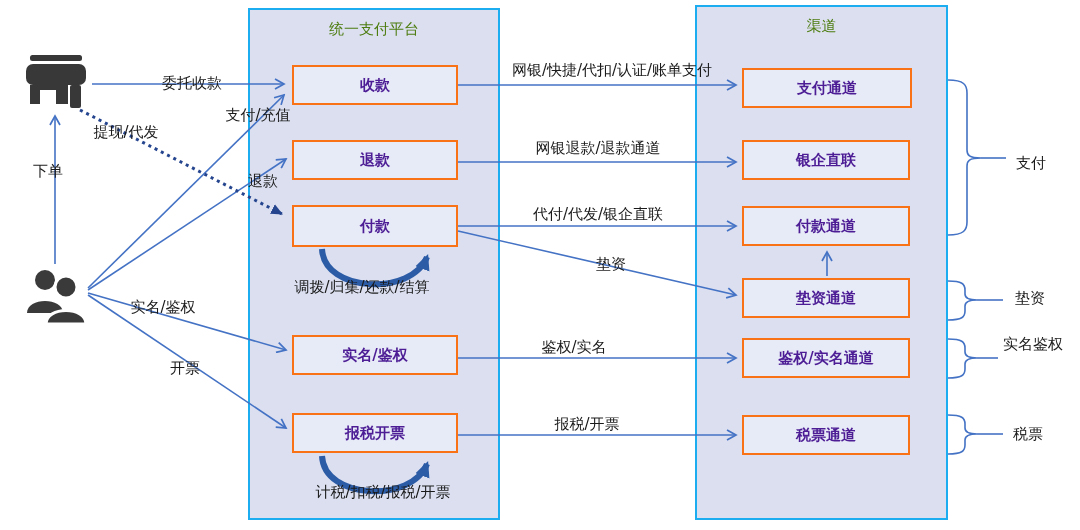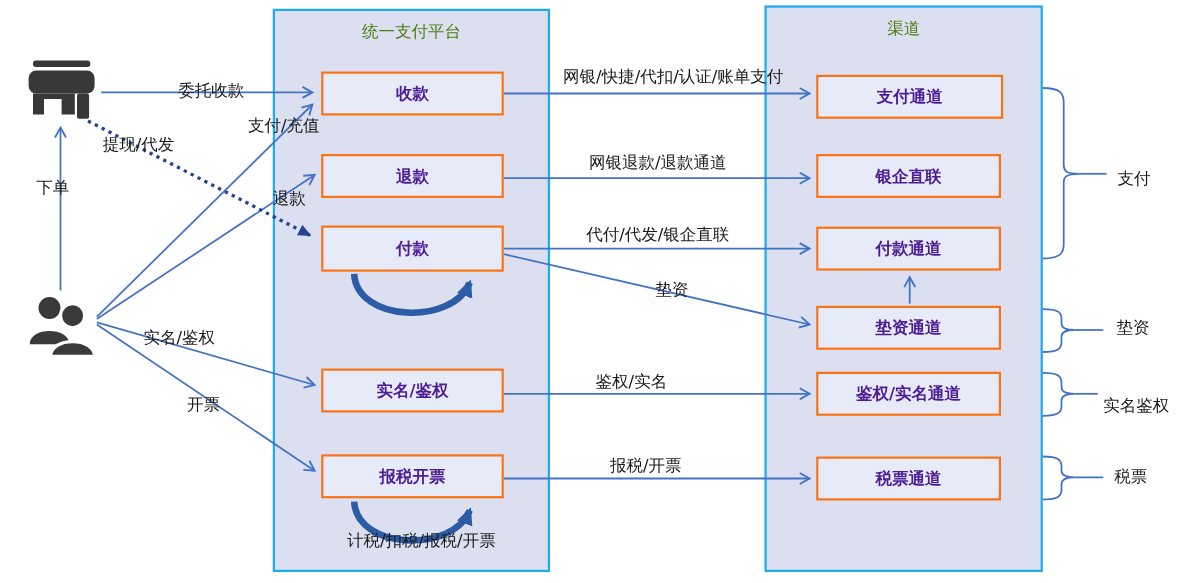--- a/index.html
+++ b/index.html
@@ -115,20 +115,21 @@
   <div class="lbl" style="left:48px;top:171px;">下单</div>
   <div class="lbl" style="left:263px;top:181px;">退款</div>
   <div class="lbl" style="left:163px;top:307px;">实名/鉴权</div>
   <div class="lbl" style="left:185px;top:368px;">开票</div>
   <div class="lbl" style="left:612px;top:70px;">网银/快捷/代扣/认证/账单支付</div>
   <div class="lbl" style="left:598px;top:148px;">网银退款/退款通道</div>
   <div class="lbl" style="left:598px;top:214px;">代付/代发/银企直联</div>
   <div class="lbl" style="left:611px;top:264px;">垫资</div>
   <div class="lbl" style="left:574px;top:347px;">鉴权/实名</div>
   <div class="lbl" style="left:587px;top:424px;">报税/开票</div>
+  <div class="lbl" style="left:362px;top:287px;">调拨/归集/还款/结算</div>
   <div class="lbl" style="left:383px;top:492px;">计税/扣税/报税/开票</div>
 
   <div class="grp-lbl" style="left:1016px;top:163px;">支付</div>
   <div class="grp-lbl" style="left:1015px;top:298px;">垫资</div>
-  <div class="grp-lbl" style="left:1003px;top:369px;">实名鉴权</div>
+  <div class="grp-lbl" style="left:1003px;top:344px;">实名鉴权</div>
   <div class="grp-lbl" style="left:1013px;top:434px;">税票</div>
 
 </div>
 
 </body></html>

